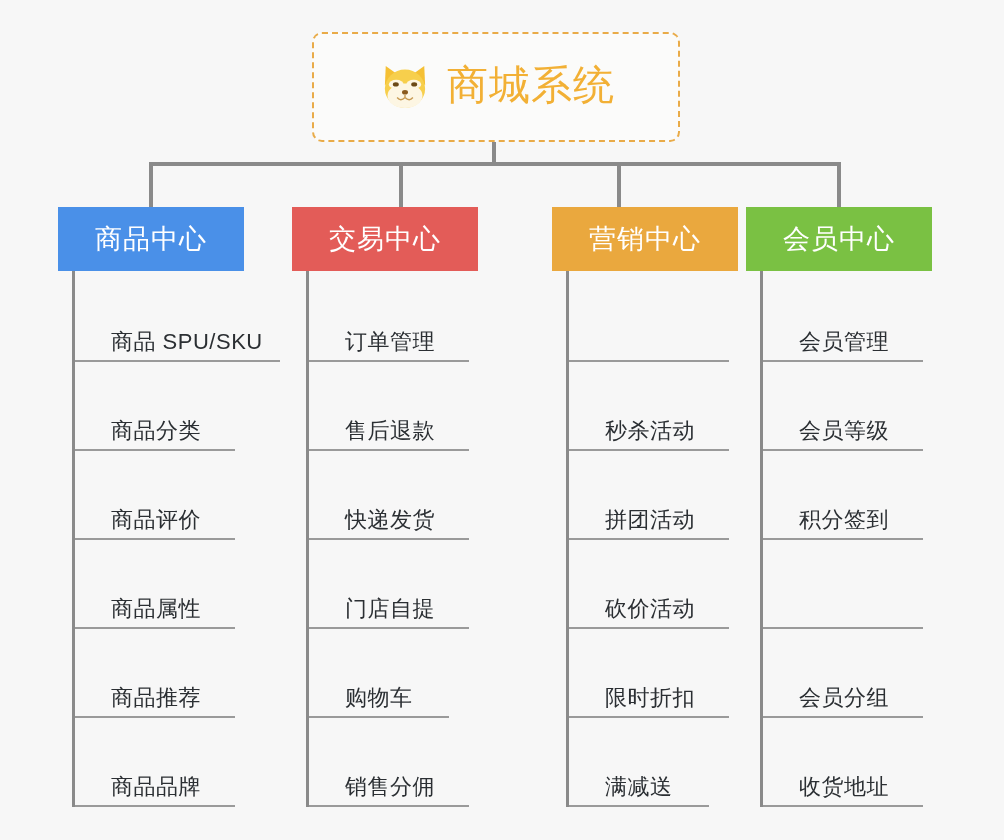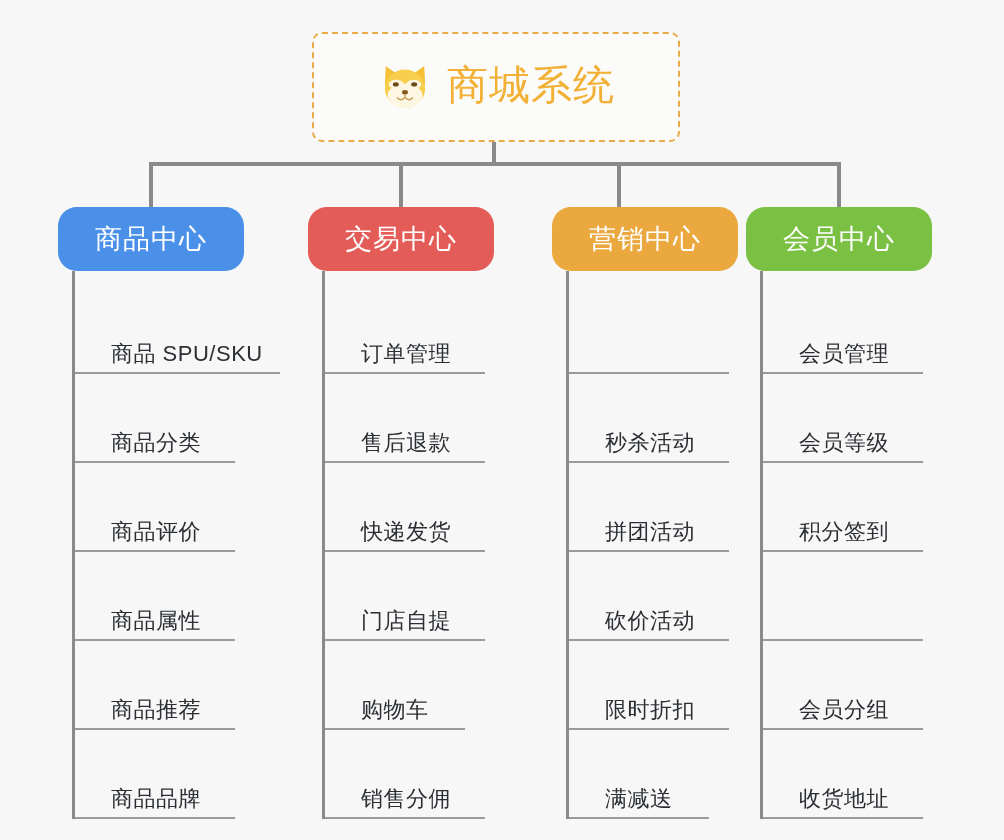--- a/index.html
+++ b/index.html
@@ -82,36 +82,36 @@
 
   
   .column {
     position: absolute;
     top: 207px;
     width: 188px;
   }
 
   .col-header {
     height: 64px;
-    border-radius: 19px;
+    border-radius: 0;
     display: flex;
     align-items: center;
     justify-content: center;
     color: #ffffff;
     font-size: 27px;
     letter-spacing: 1px;
     line-height: 1;
   }
 
   
   .leaf-list {
     position: relative;
     margin-left: 14px;
     border-left: 3px solid #8a8a8a;
-    padding-top: 14px;
+    padding-top: 2px;
   }
 
   .leaf {
     position: relative;
     height: 89px;
     display: flex;
     align-items: flex-end;
     justify-content: flex-start;
   }
 
@@ -190,21 +190,21 @@
           <span class="leaf-label">商品推荐</span>
           <div class="leaf-rule" style="width: 160px;"></div>
         </div>
         <div class="leaf">
           <span class="leaf-label">商品品牌</span>
           <div class="leaf-rule" style="width: 160px;"></div>
         </div>
       </div>
     </div>
     <div class="conn conn-v-drop" style="left: 399px;"></div>
-    <div class="column" style="left: 308px; width: 186px;">
+    <div class="column" style="left: 292px; width: 186px;">
       <div class="col-header" style="background: rgb(227, 92, 88);">交易中心</div>
       <div class="leaf-list">
         <div class="leaf">
           <span class="leaf-label">订单管理</span>
           <div class="leaf-rule" style="width: 160px;"></div>
         </div>
         <div class="leaf">
           <span class="leaf-label">售后退款</span>
           <div class="leaf-rule" style="width: 160px;"></div>
         </div>

